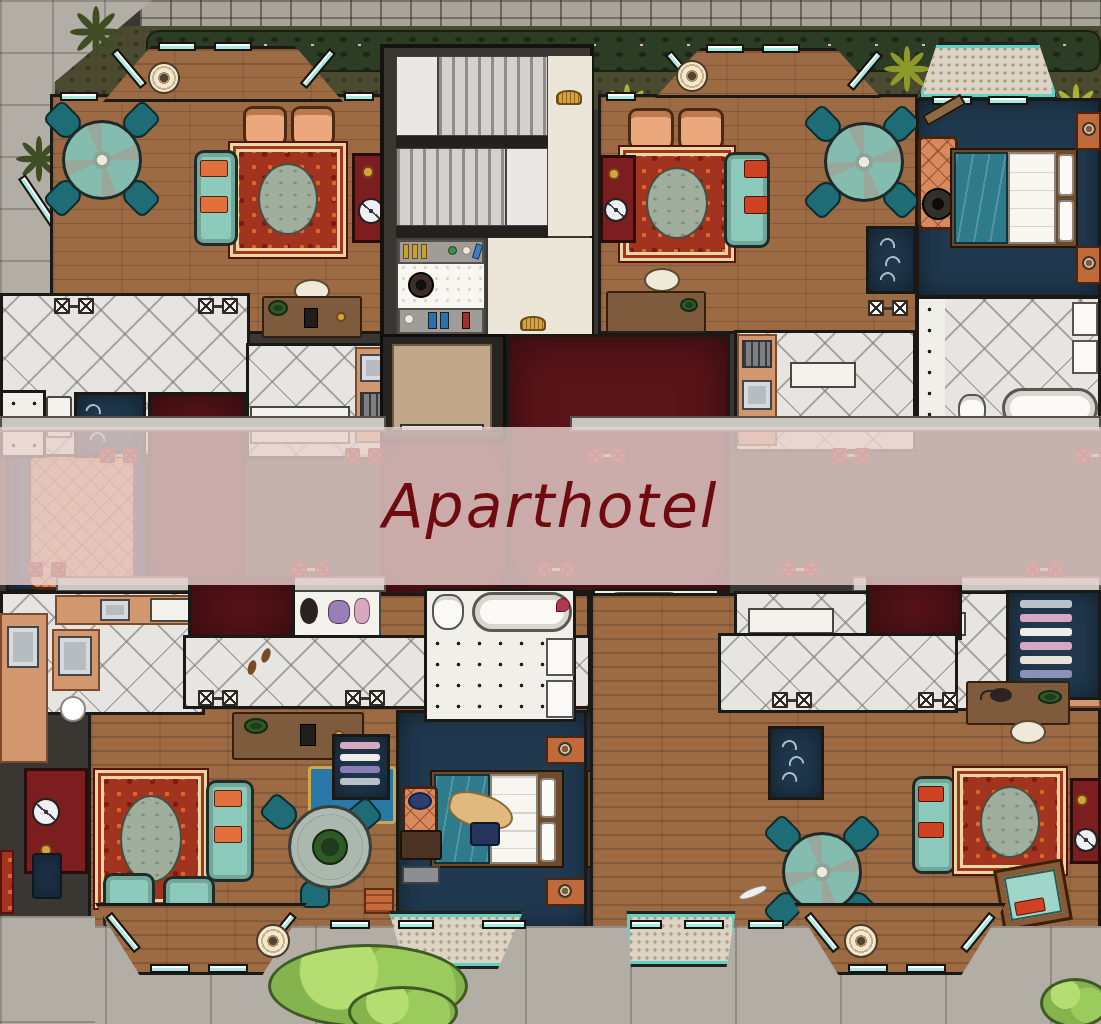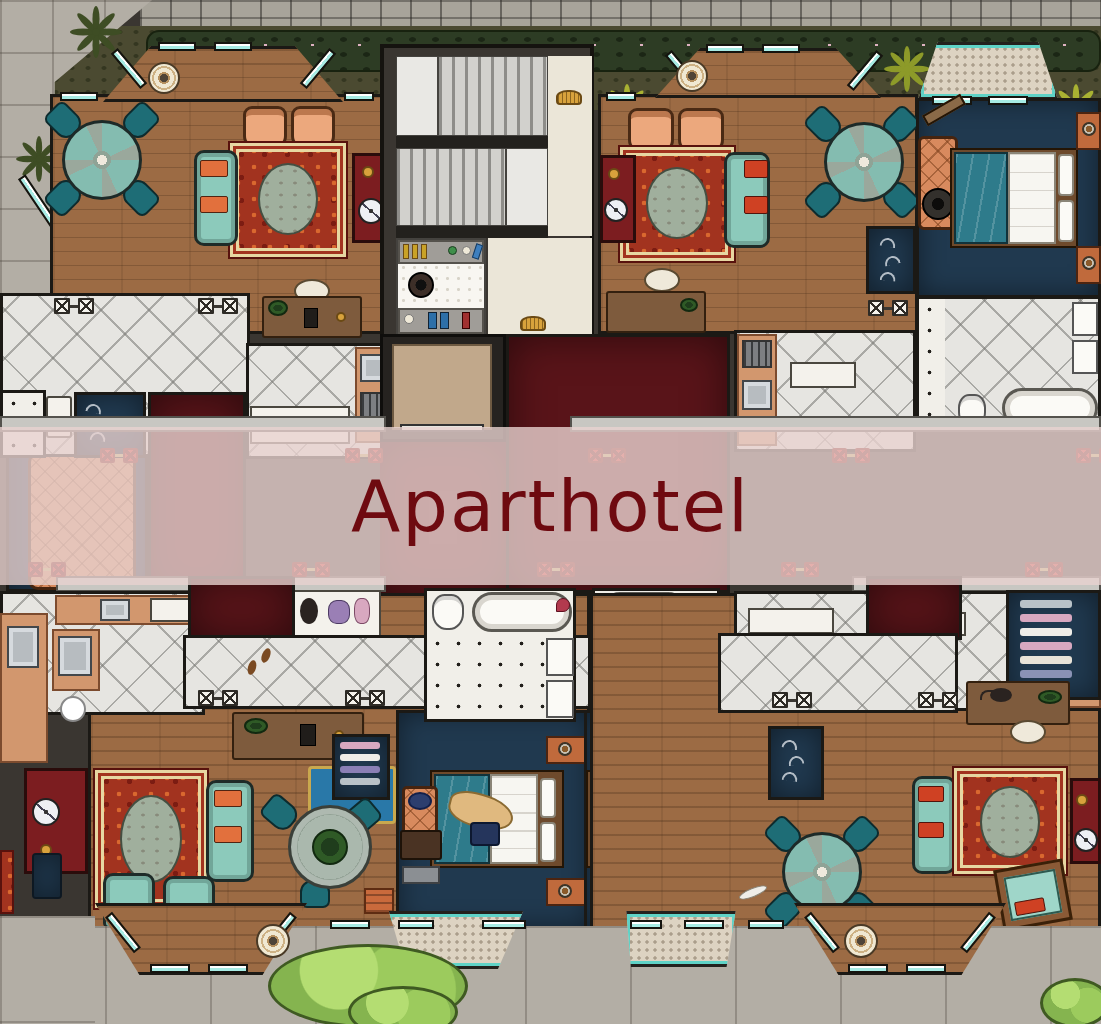--- a/index.html
+++ b/index.html
@@ -94,21 +94,21 @@
   .bar{background:#c8c7c2;border:2px solid #54524d;}
   .bush{border-radius:50%;border:3px solid #3f5a22;
     background:radial-gradient(circle at 35% 30%,#b4dd72 0 28%,transparent 29%),
       radial-gradient(circle at 70% 55%,#9ccb5d 0 34%,transparent 35%),var(--bush-green,#85b44f);}
   .cat{background:#2a2320;border-radius:50%;}
   .cat::after{content:"";position:absolute;left:-10px;top:2px;width:12px;height:8px;border:2px solid #2a2320;
     border-bottom:none;border-right:none;border-radius:8px 0 0 0;}
   .plantG{border-radius:50%;background:radial-gradient(#1f3d1c 0 40%,#2f5a26 41%);border:2px solid #122910;}
   .foot{background:#7a4a22;border-radius:50%;}
   #banner{background:var(--banner-overlay,rgba(233,210,208,.8));display:flex;align-items:center;justify-content:center;}
-  #banner .title{font-size:72px;letter-spacing:2px;color:var(--title-red,#6e0a10);}
+  #banner .title{font-size:60px;letter-spacing:2px;color:var(--title-red,#6e0a10);font-style:italic;}
 </style>
 </head>
 <body>
 
 <svg width="0" height="0" style="position:absolute">
   <defs>
     <g id="palm">
       <ellipse cx="11" cy="0" rx="11" ry="3" fill="currentColor"></ellipse>
       <ellipse cx="11" cy="0" rx="11" ry="3" fill="currentColor" transform="rotate(45)"></ellipse>
       <ellipse cx="11" cy="0" rx="11" ry="3" fill="currentColor" transform="rotate(90)"></ellipse>

